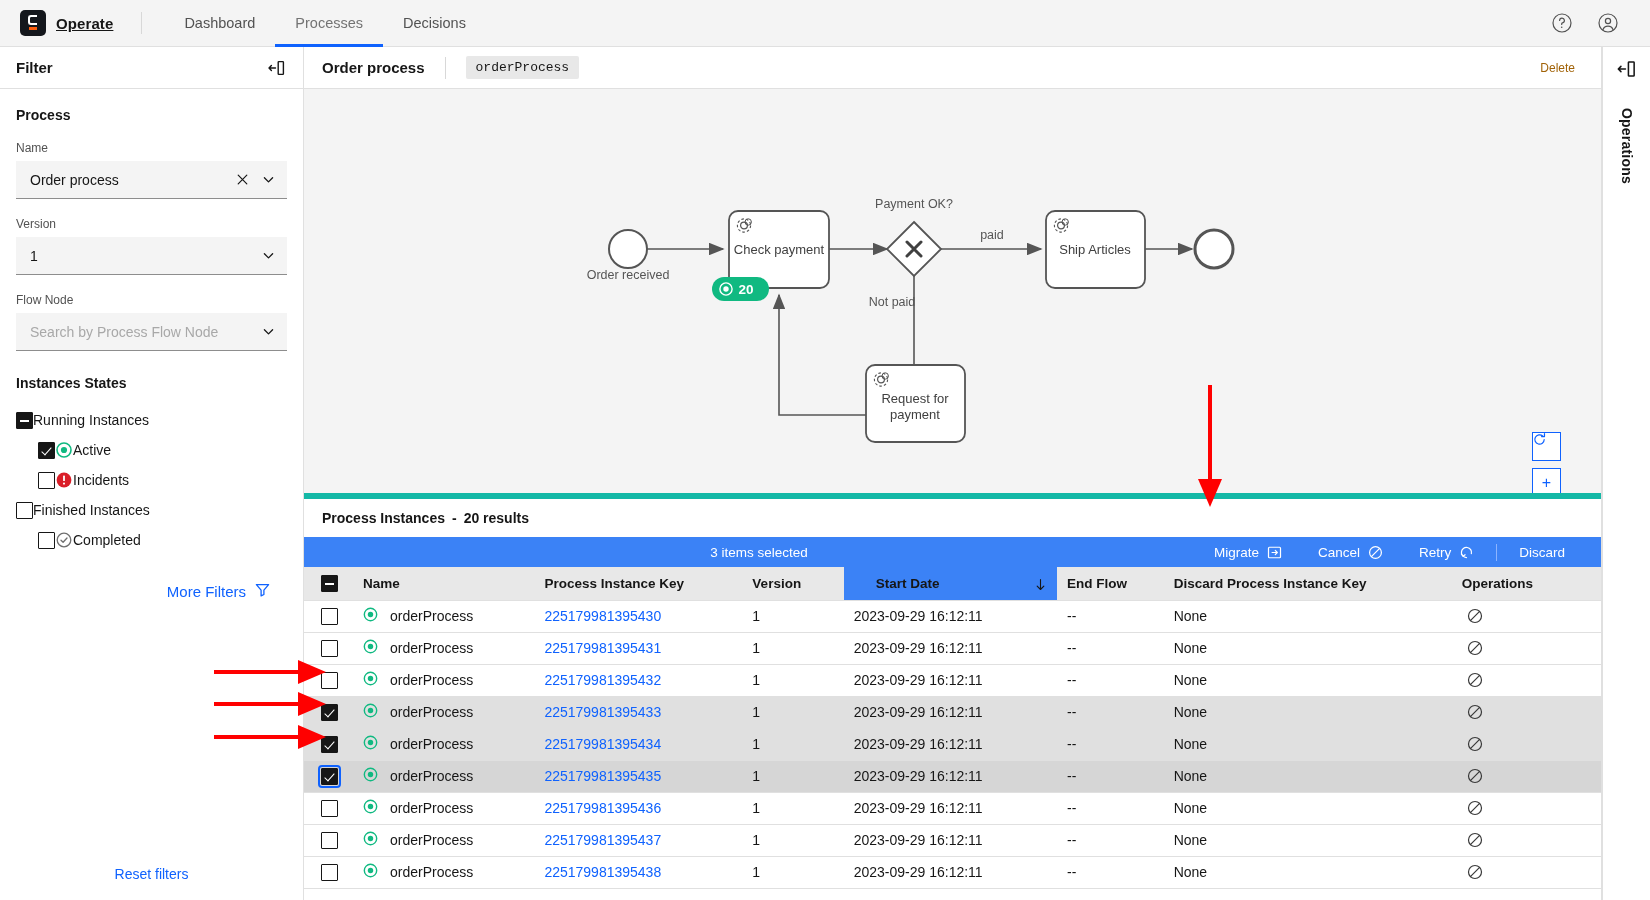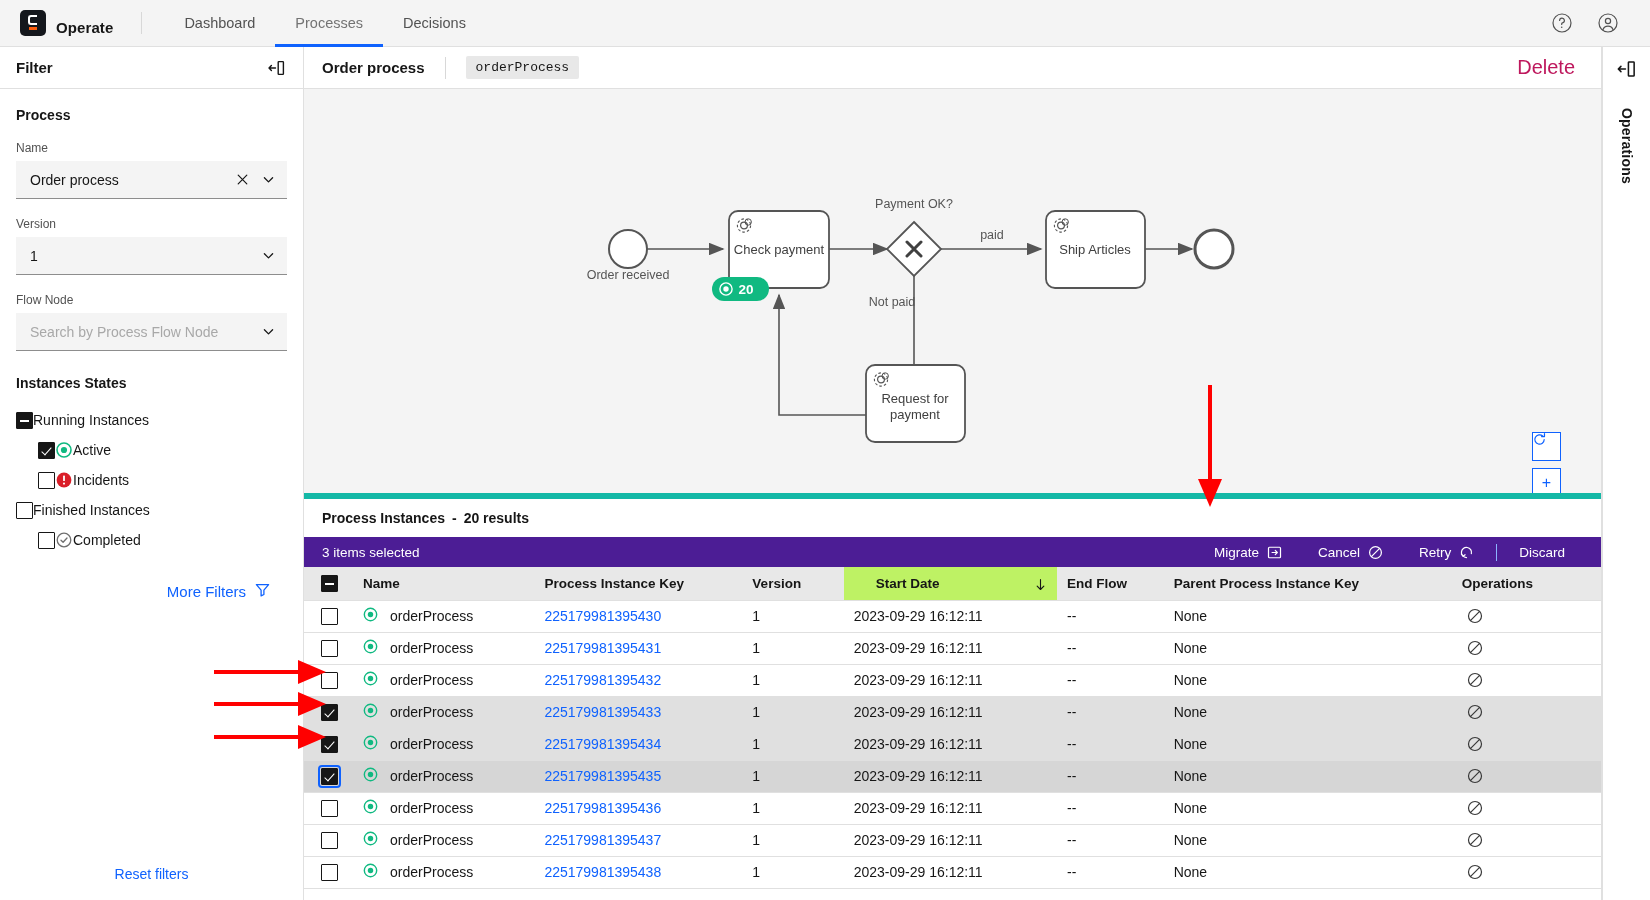--- a/index.html
+++ b/index.html
@@ -14,21 +14,21 @@
 
   
   .topbar {
     height: 47px; flex: 0 0 47px;
     background: #f4f4f4;
     border-bottom: 1px solid #e0e0e0;
     display: flex; align-items: center;
     padding: 0 16px;
     position: relative;
   }
-  .brand { display: flex; align-items: flex-end; gap: 10px; padding-left: 4px; }
+  .brand { display: flex; align-items: center; gap: 10px; padding-left: 4px; text-decoration: underline; }
   .logo-box {
     width: 26px; height: 26px; border-radius: 5px; background: #14171c;
     display: flex; align-items: center; justify-content: center;
     position: relative;
   }
   .logo-box .c-top {
     width: 9px; height: 10px; border: 2.4px solid #fff; border-right: none;
     border-radius: 3px 0 0 3px; position: absolute; top: 5px; left: 8px;
   }
   .logo-box .c-bot {
@@ -114,58 +114,58 @@
   .main-head {
     height: 42px; flex: 0 0 42px; background: #fff; border-bottom: 1px solid #e0e0e0;
     display: flex; align-items: center; padding: 0 18px; gap: 0;
   }
   .mh-title { font-size: 15px; font-weight: 700; }
   .mh-sep { width: 1px; height: 22px; background: #d8d8d8; margin: 0 20px; }
   .mh-chip {
     background: #e8e8e8; color: #161616; font-family: "Liberation Mono", monospace;
     font-size: 13px; padding: 4px 10px; border-radius: 2px;
   }
-  .mh-delete { margin-left: auto; font-size: 20px; color: #be185d; cursor: default; padding-right: 8px; }
+  .mh-delete { margin-left: auto; font-size: 12px; color: #a16207; cursor: default; padding-right: 8px; }
 
   
   .diagram { position: relative; height: 404px; flex: 0 0 404px; background: #f4f4f4; overflow: hidden; }
   .diagram svg { position: absolute; left: 0; top: 0; }
   .zoom-ctrls { position: absolute; right: 40px; top: 343px; display: flex; flex-direction: column; }
   .zbtn {
     width: 29px; height: 29px; background: #fff; border: 1px solid #0f62fe;
     display: flex; align-items: center; justify-content: center; cursor: pointer; color: #0f62fe;
     margin-bottom: 7px; font-size: 16px; line-height: 1;
   }
   .zbtn.stack { margin-bottom: 0; border-bottom: none; }
 
   
   .instances { flex: 1; display: flex; flex-direction: column; min-height: 0; background:#fff; border-top: 6px solid #14b8a6;}
   .inst-head { height: 38px; flex: 0 0 38px; display: flex; align-items: center; padding: 0 18px; gap: 7px; }
   .inst-head-t { font-size: 14px; font-weight: 700; }
   .inst-head-d { font-size: 14px; font-weight: 700; }
   .inst-head-n { font-size: 14px; font-weight: 700; }
 
   .actionbar {
-    height: 30px; flex: 0 0 30px; background: #4c1d95; color: #fff;
-    display: flex; align-items: center; padding: 0 18px 0 18px; font-size: 13.5px;
+    height: 30px; flex: 0 0 30px; background: #3b82f6; color: #fff;
+    display: flex; align-items: center; padding: 0 18px 0 18px; font-size: 13.5px; text-align: center;
   }
   .ab-left { flex: 1; }
   .ab-actions { display: flex; align-items: center; gap: 0; }
   .ab-btn { display: flex; align-items: center; gap: 8px; padding: 8px 18px; cursor: pointer; height: 24px; }
   .ab-div { width: 1px; height: 17px; background: #8cb4ff; margin: 0 4px; }
   .ab-ic { width: 15px; height: 15px; display:flex;align-items:center;justify-content:center; }
 
   
   .tbl-wrap { flex: 1; overflow: hidden; }
   table { width: 100%; border-collapse: collapse; table-layout: fixed; }
   thead th {
     background: #e8e8e8; height: 33px; font-size: 13.5px; font-weight: 700; text-align: left;
     padding: 0 10px; color: #161616; border-bottom: 1px solid #e0e0e0; white-space: nowrap;
   }
-  thead th.sorted { background: #bef264; padding-left: 32px; }
+  thead th.sorted { background: #3b82f6; padding-left: 32px; }
   tbody td {
     height: 32px; font-size: 14px; padding: 0 10px; border-bottom: 1px solid #e0e0e0;
     white-space: nowrap; color: #161616;
   }
   tr.selected td { background: #e0e0e0; }
   tr.selected.focus td { background: #d6d6d6; }
   .c-chk  { width: 46px; padding-left: 17px !important; }
   .c-name { width: 170px; }
   .c-key  { width: 195px; }
   .c-ver  { width: 95px; }
@@ -479,21 +479,21 @@
                 <th class="c-ver">Version</th>
                 <th class="c-sdt sorted">
                   <span>Start Date</span>
                   <span class="sort-ic">
                     <svg width="13" height="13" viewBox="0 0 14 14" fill="none" stroke="#161616" stroke-width="1.2">
                         <path d="M7 1.8v10.4M3.4 8.8 7 12.4l3.6-3.6" stroke-linecap="round" stroke-linejoin="round"></path>
                       </svg>
                   </span>
                 </th>
                 <th class="c-edt">End Flow</th>
-                <th class="c-ppk">Parent Process Instance Key</th>
+                <th class="c-ppk">Discard Process Instance Key</th>
                 <th class="c-ops">Operations</th>
               </tr>
             </thead>
             <tbody id="tbody">
                 <tr>
                   <td class="c-chk">
                     <div class="cbox "></div>
                   </td>
                   <td class="c-name">
                     <div class="namecell">

